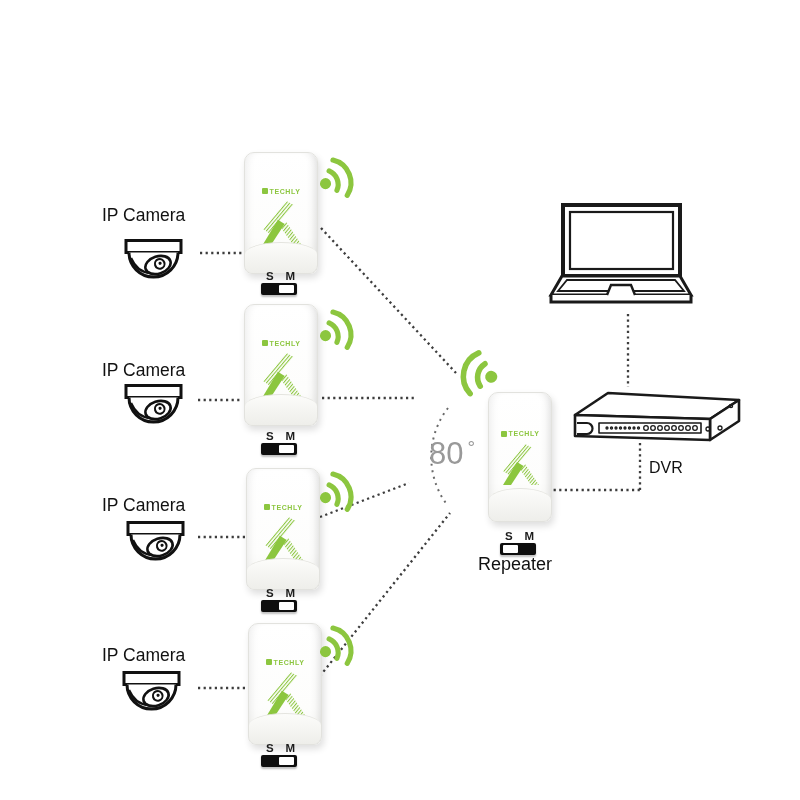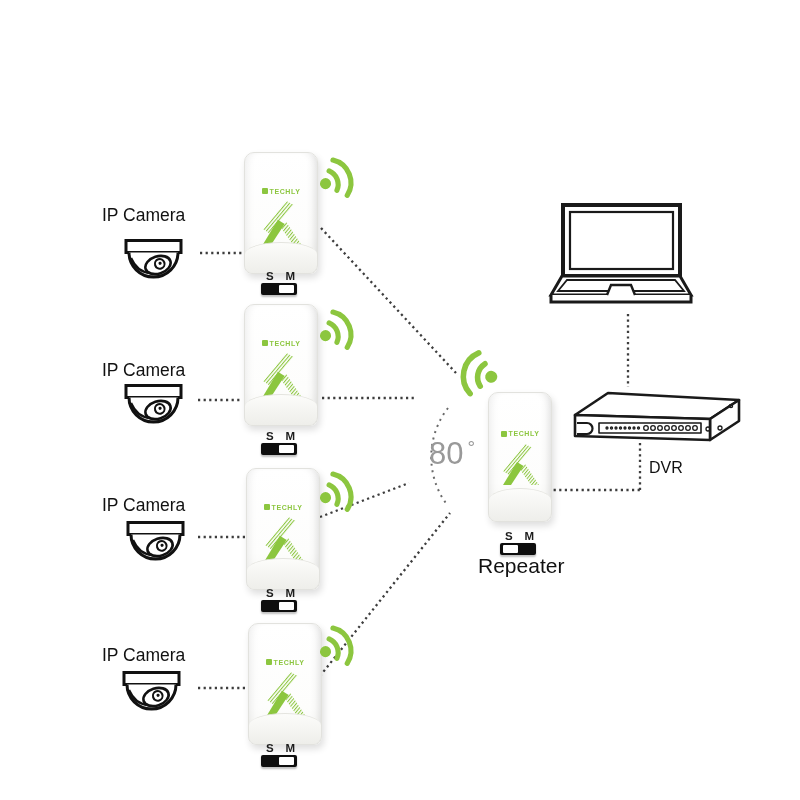--- a/index.html
+++ b/index.html
@@ -40,21 +40,21 @@
   .knob{position:absolute;top:2px;width:15px;height:8px;background:#fff;border-radius:1px;}
   .knob.pos-M{left:18px;} .knob.pos-S{left:3px;}
   
   .wifi{z-index:2;}
   
   #angle{left:429px;top:436px;color:#999;z-index:3;font-size:31px;}
   #angle .deg{font-size:19px;position:relative;top:-10px;margin-left:4px;}
   
   #mon-lbl{left:440px;top:237px;line-height:23px;}
   #dvr-lbl{left:649px;top:443px;font-size:16px;margin-top:16px;}
-  #rep-lbl{left:478px;top:554px;font-size:21px;}
+  #rep-lbl{left:478px;top:554px;font-size:18px;}
 </style>
 </head>
 <body>
 
 <div id="stage">
 
   <svg width="0" height="0" style="position:absolute" aria-hidden="true">
     <defs>
       <pattern id="stripes" patternUnits="userSpaceOnUse" width="5" height="5" patternTransform="rotate(40)">
         <line x1="1" y1="0" x2="1" y2="5" stroke="#8cc63f" stroke-width="2"></line>

